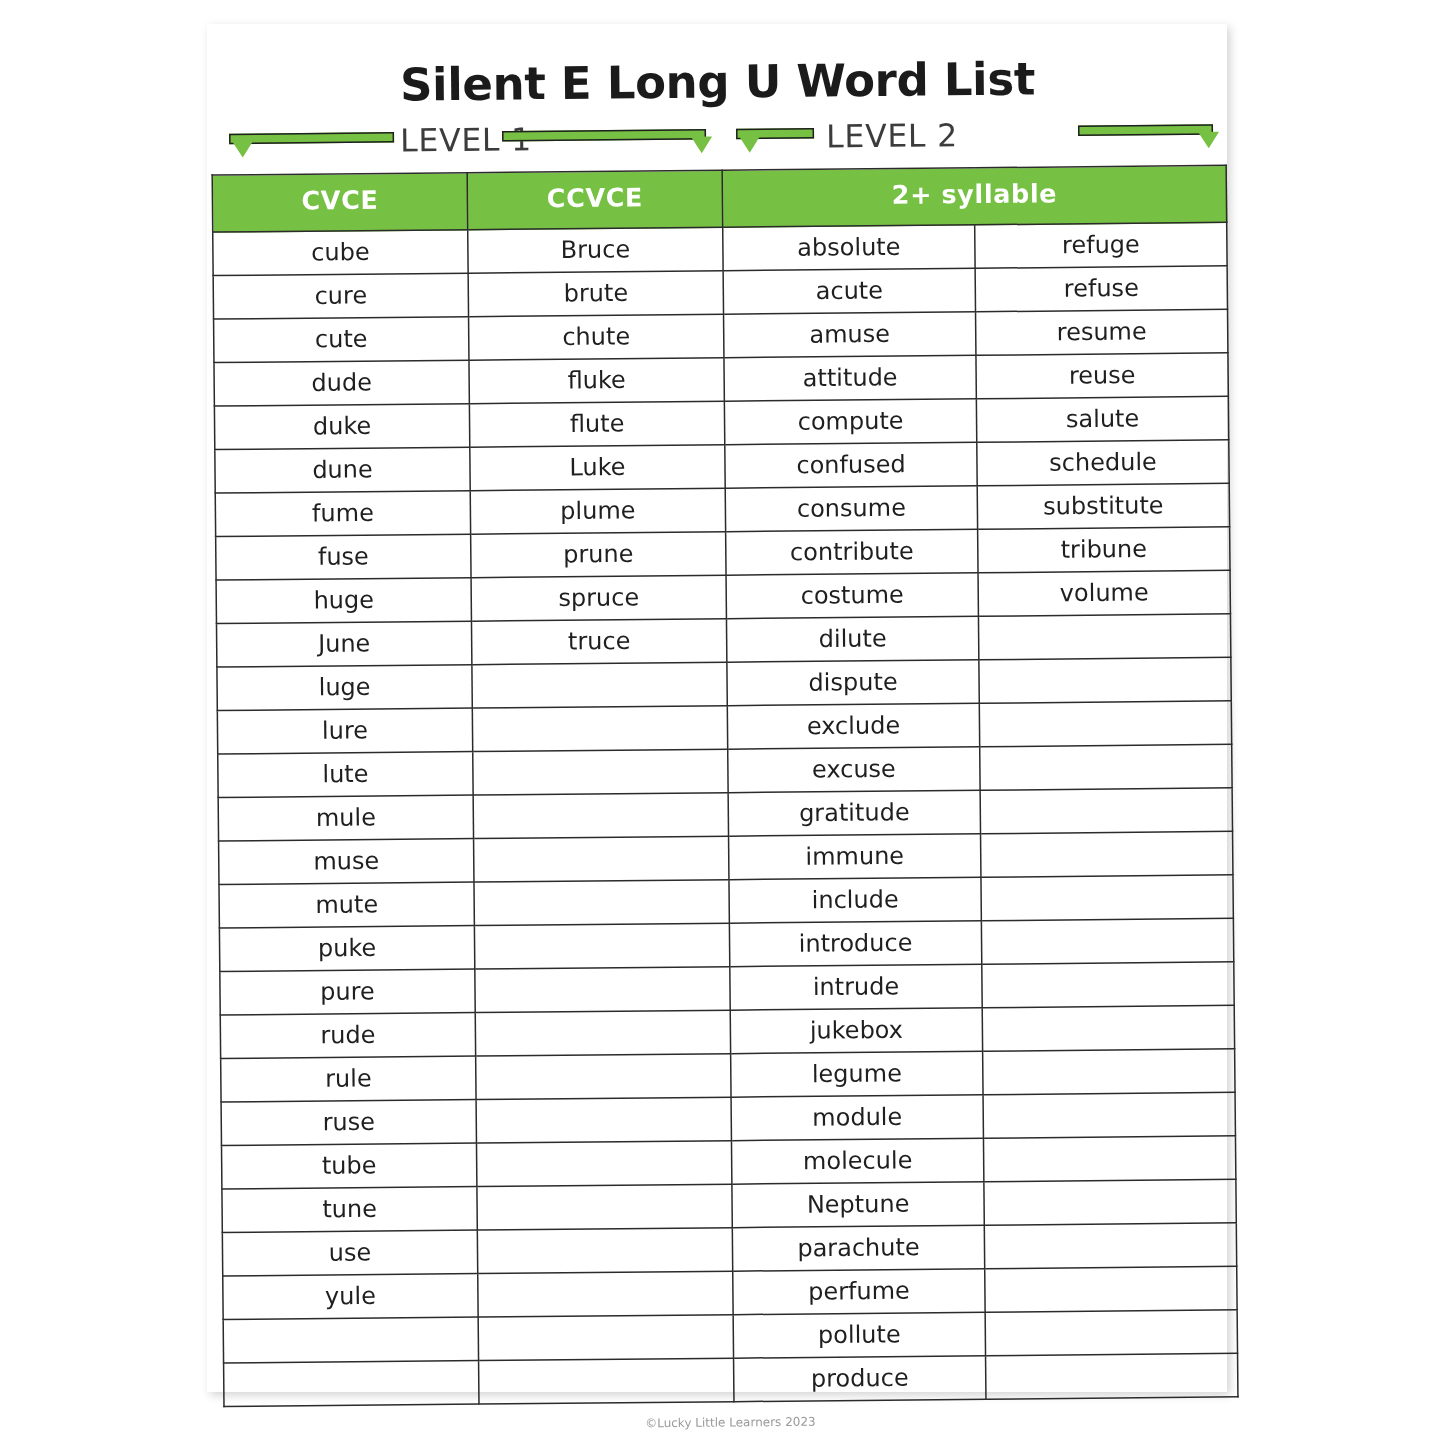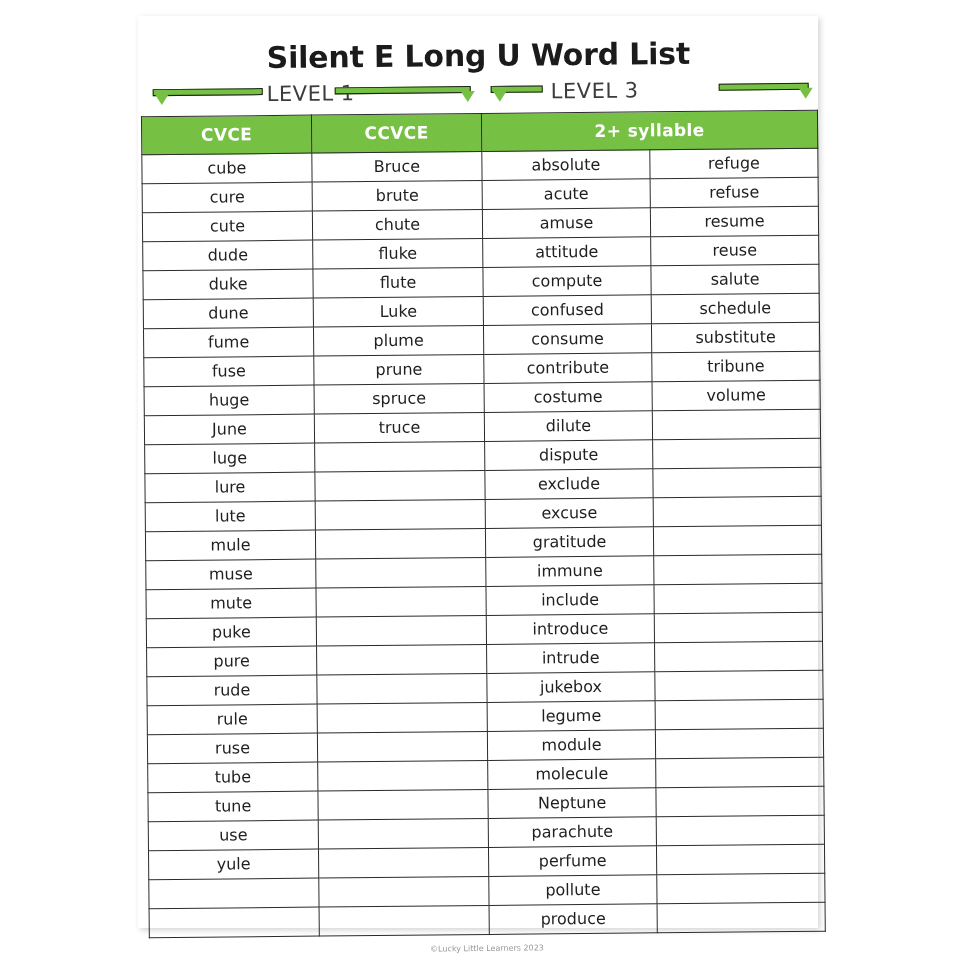--- a/index.html
+++ b/index.html
@@ -159,21 +159,21 @@
         <div class="level-label level1">LEVEL 1</div>
         <div class="bracket b2">
           <div class="bar"></div>
           <div class="arrow-down" style="left:126px;"></div>
         </div>
 
         <div class="bracket b3">
           <div class="bar"></div>
           <div class="arrow-down" style="left:2px;"></div>
         </div>
-        <div class="level-label level2">LEVEL 3</div>
+        <div class="level-label level2">LEVEL 2</div>
         <div class="bracket b4">
           <div class="bar"></div>
           <div class="arrow-down" style="left:80px;"></div>
         </div>
       </div>
 
       <table class="wordlist">
         <colgroup>
           <col class="col1">
             <col class="col2">

